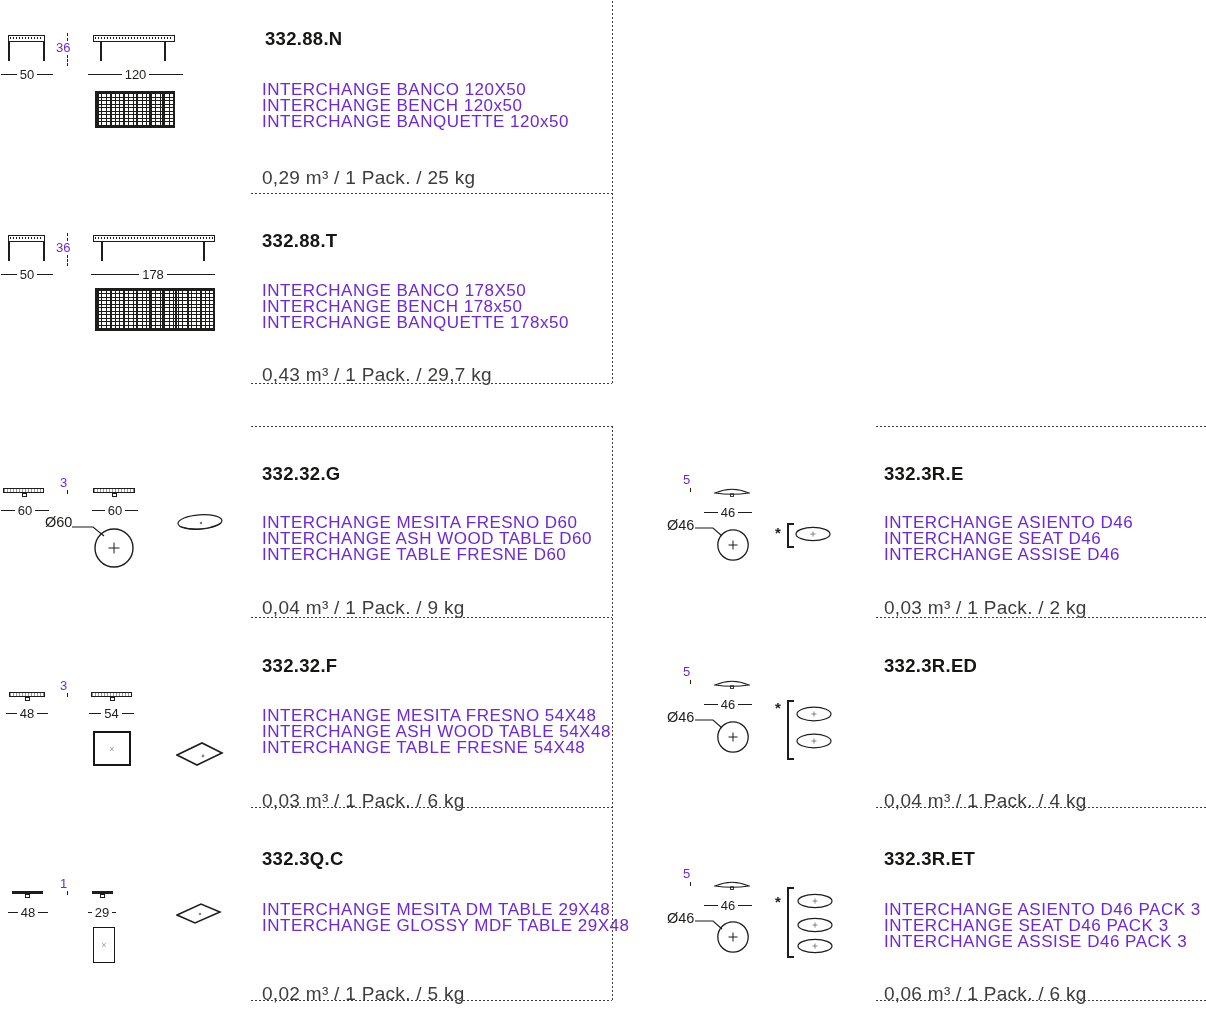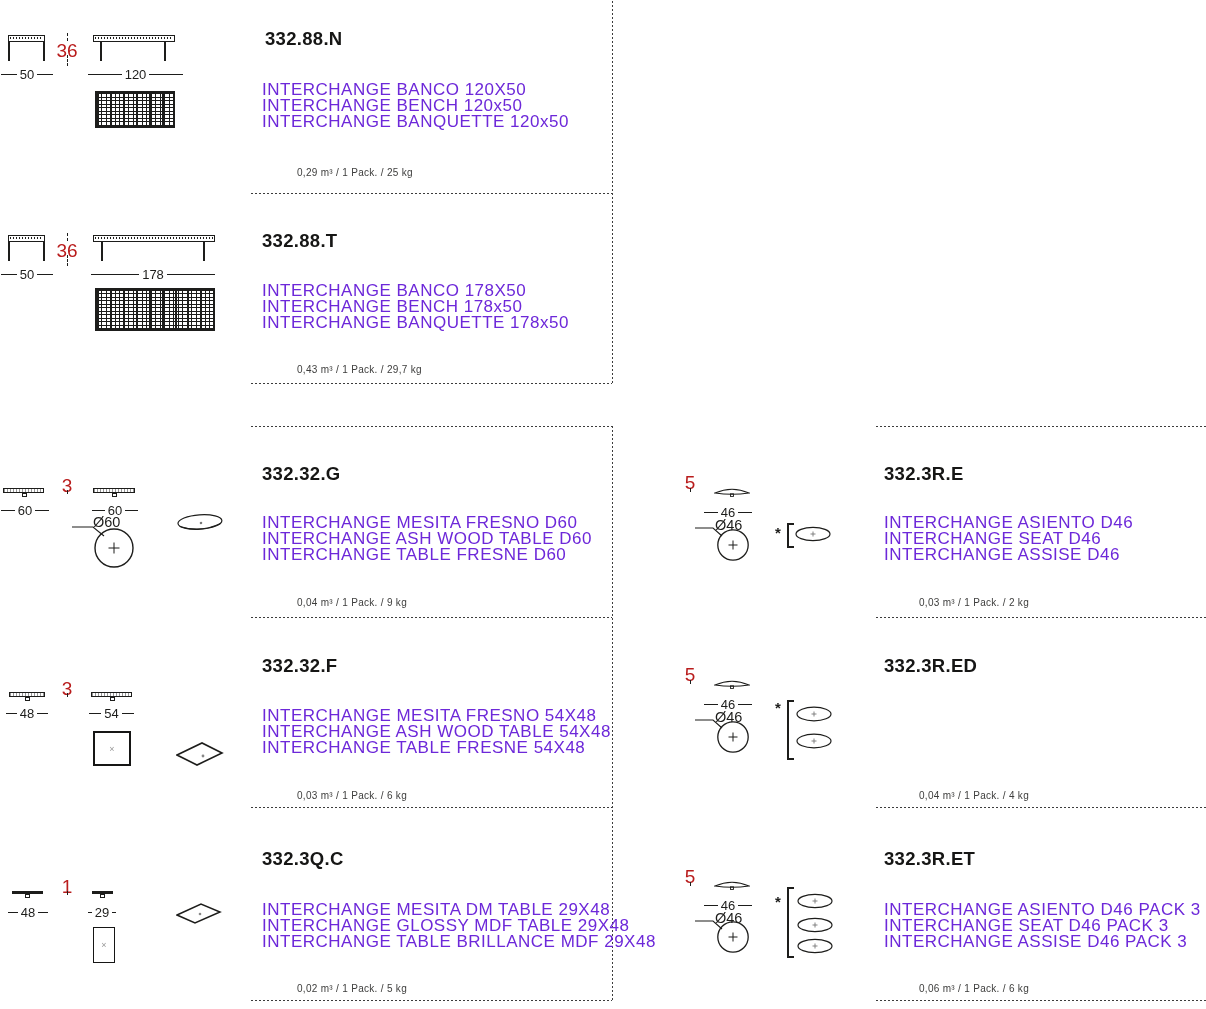--- a/index.html
+++ b/index.html
@@ -14,31 +14,31 @@
   .dot-h { position:absolute; height:3px;
     background-image:radial-gradient(circle, #3c3c3c 0.8px, transparent 1px);
     background-size:4px 3px; background-repeat:repeat-x; }
   .dot-v { position:absolute; width:3px;
     background-image:radial-gradient(circle, #3c3c3c 0.8px, transparent 1px);
     background-size:3px 4px; background-repeat:repeat-y; }
 
   
   .code { position:absolute; font-size:18.5px; font-weight:700; letter-spacing:0.3px; color:#161615; }
   .desc { position:absolute; font-size:17px; line-height:16.2px; letter-spacing:0.5px; color:#6d28d9; }
-  .pack { position:absolute; font-size:10px; letter-spacing:0.3px; color:#3d3d3c;margin-left:35px; }
+  .pack { position:absolute; font-size:19px; letter-spacing:0.3px; color:#3d3d3c; }
 
   
   .dim { position:absolute; display:flex; align-items:center; font-size:13px; color:#1d1d1b; }
   .dim .ln { flex:1 1 auto; height:1px; background:#1d1d1b; }
   .dim .num { padding:0 3px; white-space:nowrap; }
 
-  .hnum { position:absolute; font-size:19px; color:#b91c1c; text-align:center; }
+  .hnum { position:absolute; font-size:13px; color:#6d28d9; }
   .tick { position:absolute; width:0; border-left:1px solid #1d1d1b; }
   .tick-dash { position:absolute; width:0; border-left:1px dashed #1d1d1b; }
-  .dia { position:absolute; font-size:14.5px; color:#1d1d1b;margin-left:48px; }
+  .dia { position:absolute; font-size:14.5px; color:#1d1d1b; }
   .star { position:absolute; font-size:15px; font-weight:700; color:#1d1d1b; }
 
   
   .bench { position:absolute; }
   .bench .seat { position:absolute; left:0; right:0; top:0; height:7px;
     border:1px solid #1d1d1b; box-sizing:border-box; background:#fff; }
   .bench .seat::before { content:""; position:absolute; left:1px; right:1px; top:1px; height:2px;
     background:repeating-linear-gradient(90deg,#1d1d1b 0 1px, transparent 1px 3px); }
   .bench .leg { position:absolute; top:7px; bottom:0; width:2px; background:#1d1d1b; }
 
@@ -248,21 +248,20 @@
   </div>
   <svg class="abs" style="left:176px;top:902px" width="46" height="24">
     <polygon points="1,13 25,2 44,10 19,21" fill="none" stroke="#1d1d1b" stroke-width="1.5"></polygon>
     <circle cx="24" cy="12" r="1.3" fill="#888"></circle>
   </svg>
 
   <div class="code" style="left:262px;top:848px">332.3Q.C</div>
   <div class="desc" style="left:262px;top:902px">
     <div>INTERCHANGE MESITA DM TABLE 29X48</div>
     <div>INTERCHANGE GLOSSY MDF TABLE 29X48</div>
-    <div>INTERCHANGE TABLE BRILLANCE MDF 29X48</div>
   </div>
   <div class="pack" style="left:262px;top:983px">0,02 m³ / 1 Pack. / 5 kg</div>
 
   <div class="hnum" style="left:683px;top:472px;width:14px">5</div>
   <div class="tick" style="left:690px;top:488px;height:4px"></div>
   <svg class="abs" style="left:714px;top:485px" width="36" height="13">
     <path d="M1 8 Q18 0.5 35 8 Q18 10.5 1 8 Z" fill="none" stroke="#1d1d1b" stroke-width="1.1"></path>
     <rect x="16.5" y="8.8" width="3" height="2.6" fill="none" stroke="#1d1d1b" stroke-width="0.9"></rect>
   </svg>
   <div class="dim" style="left:704px;top:505px;width:48px">

